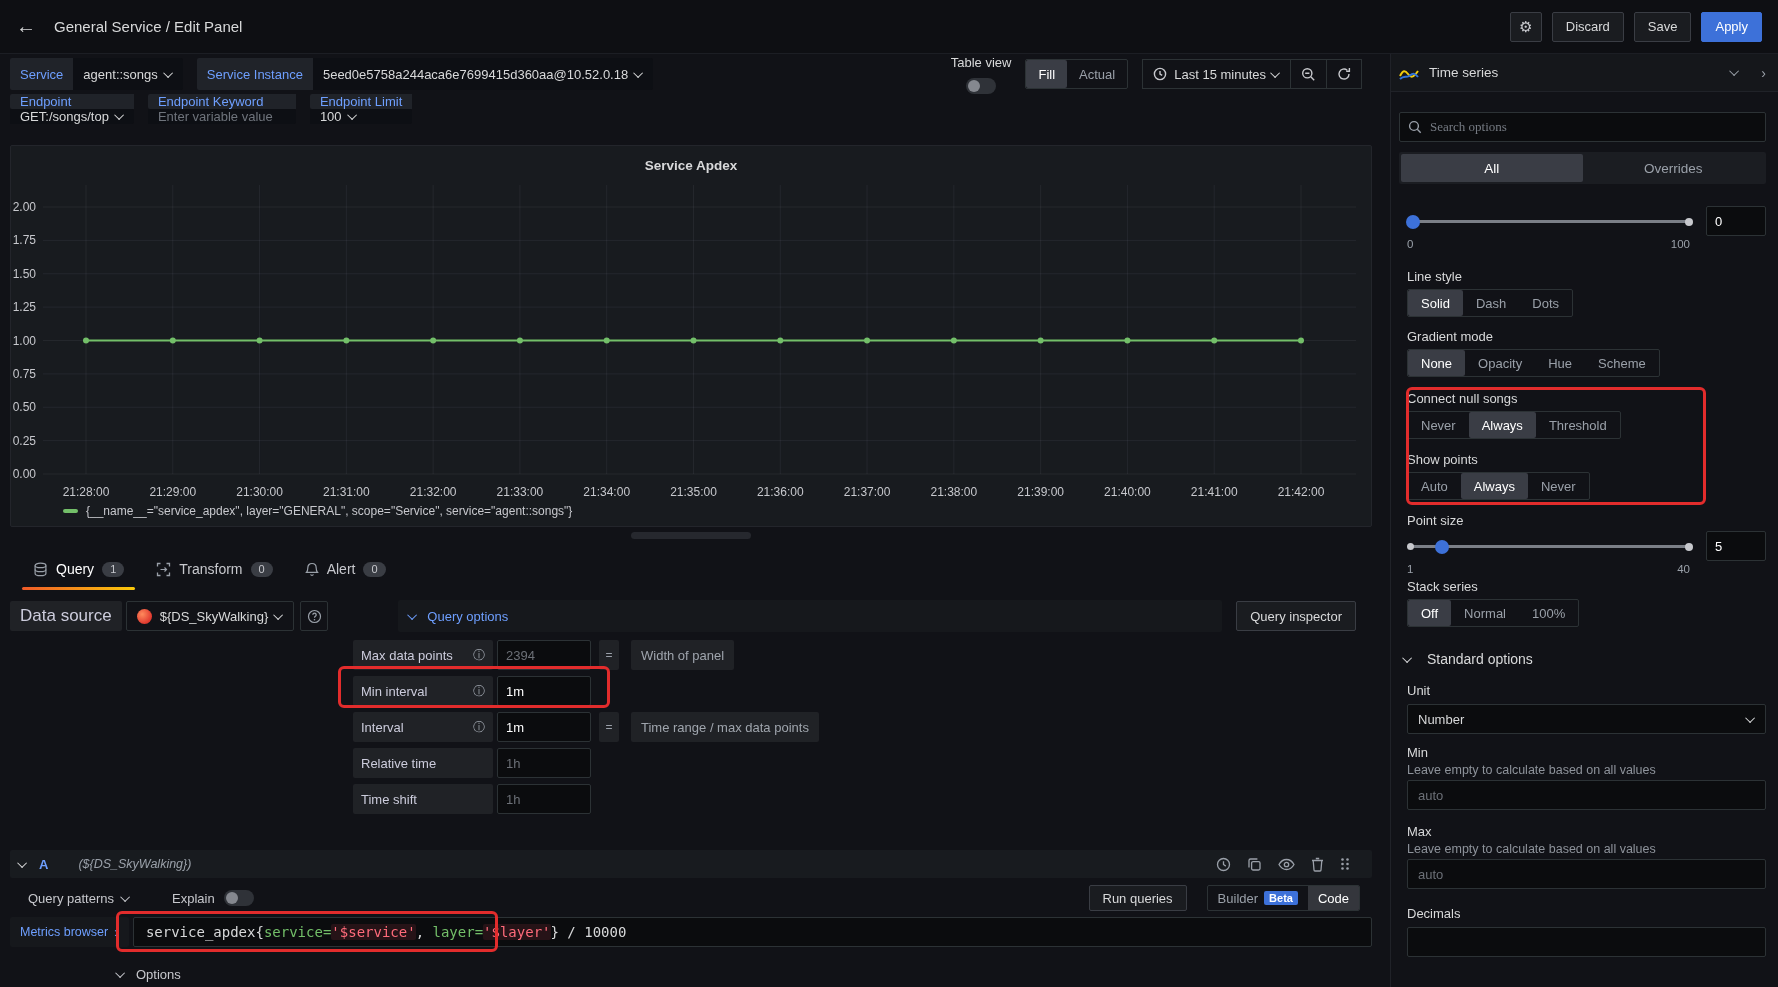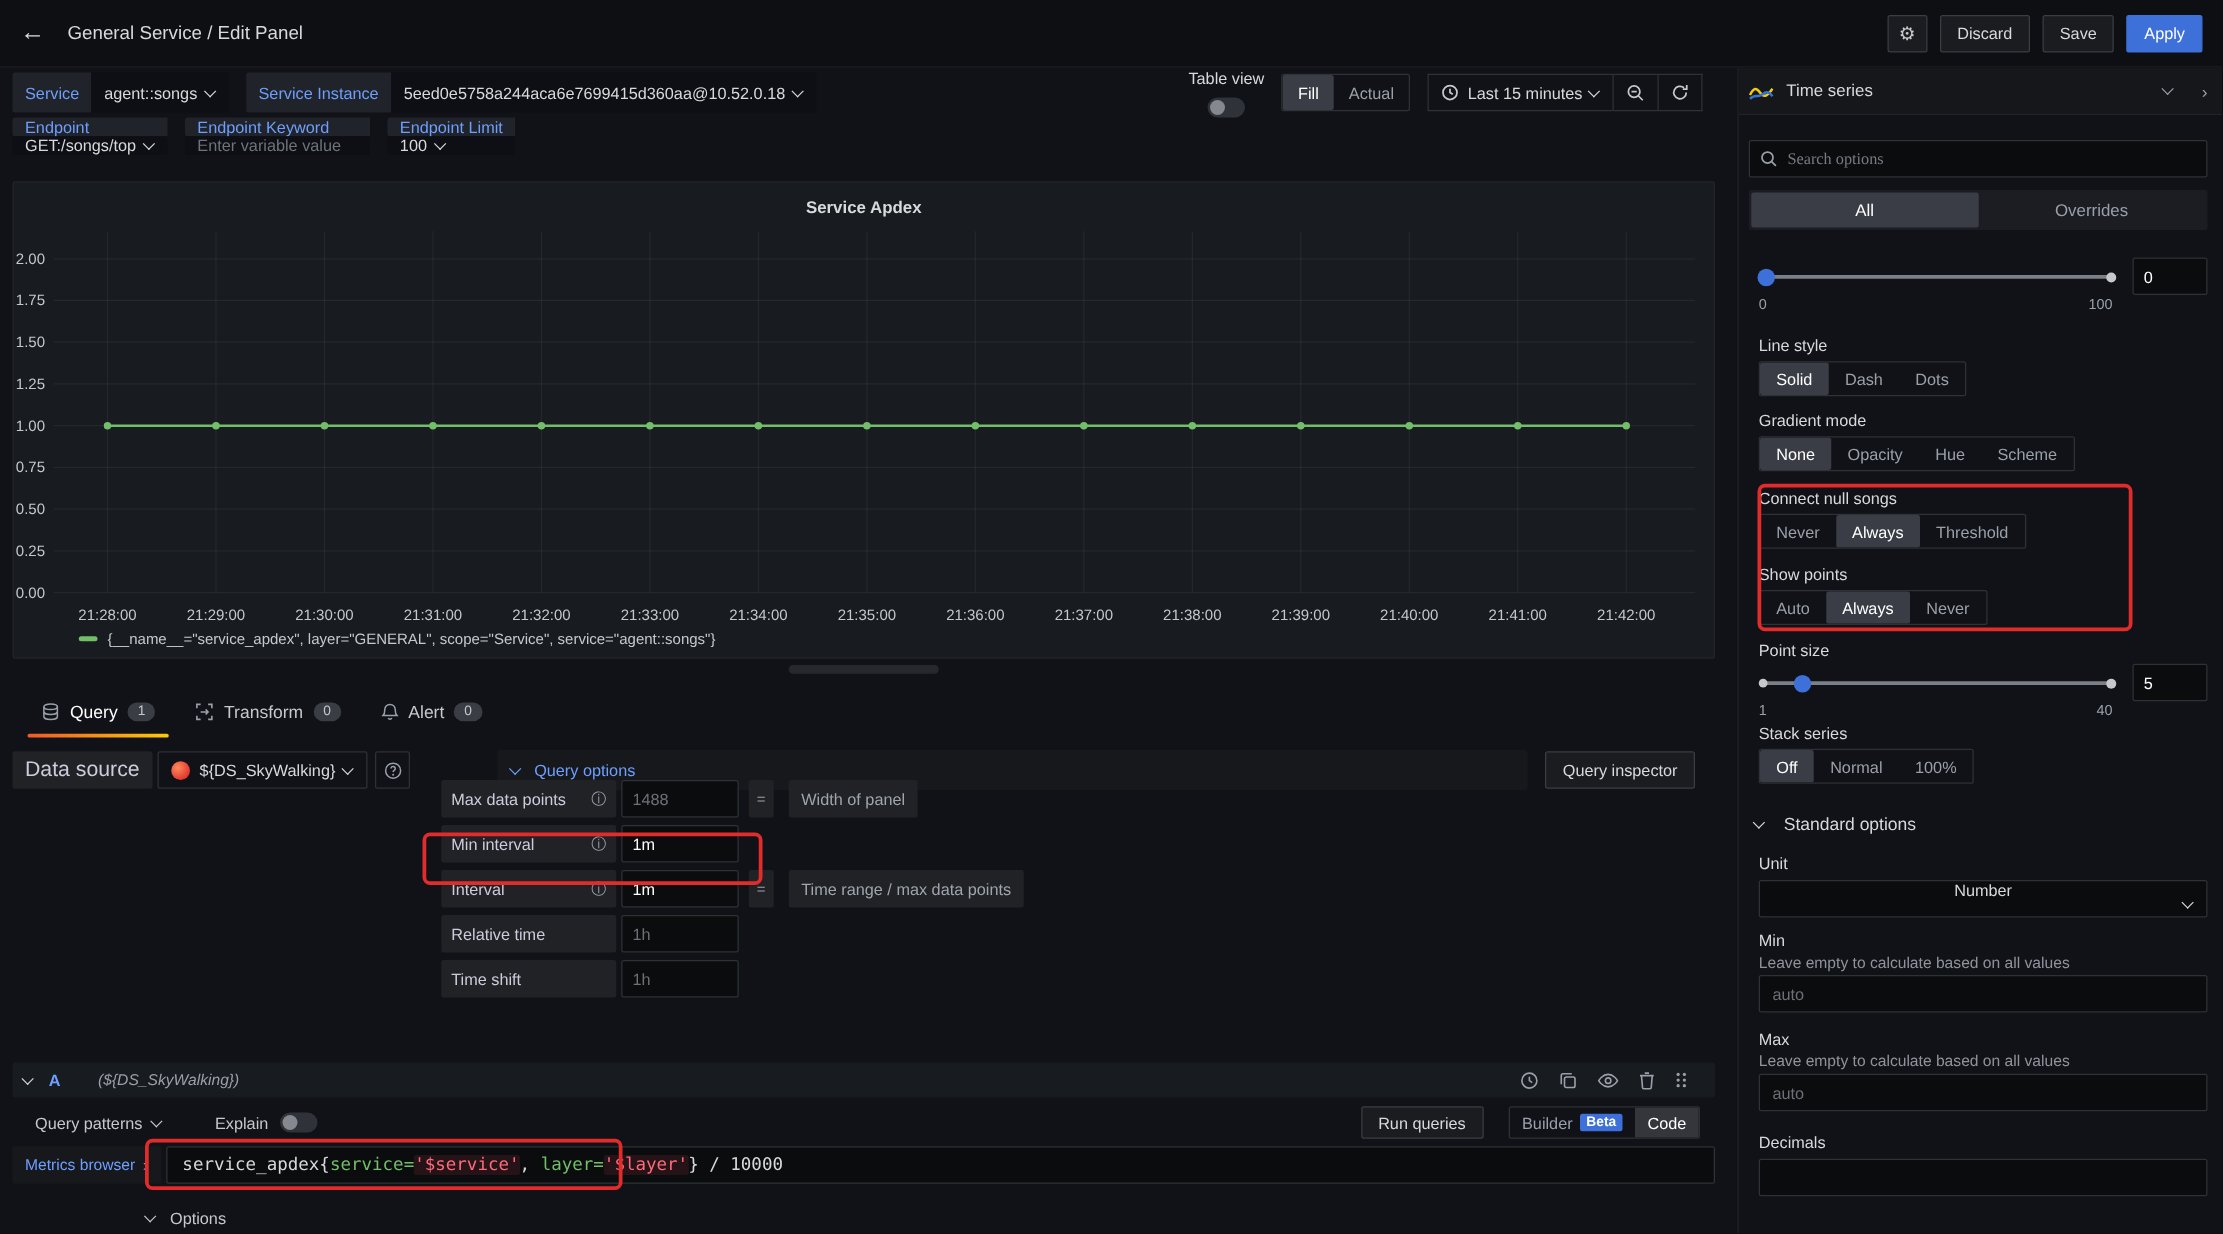--- a/index.html
+++ b/index.html
@@ -80,21 +80,21 @@
   .ds-select { height:30px; display:flex; align-items:center; gap:8px; padding:0 10px; margin-left:4px;
                background:#111217; border:1px solid #2c3235; border-radius:2px; font-size:13px; cursor:pointer; }
   .sw-logo { width:15px; height:15px; border-radius:50%;
              background:radial-gradient(circle at 35% 35%, #ff8a5c, #e0392f 70%); display:inline-block; }
   .help-btn { width:28px; height:30px; margin-left:6px; display:flex; align-items:center; justify-content:center;
               border:1px solid #2c3235; border-radius:2px; color:#9aa0a9; cursor:pointer; }
   #qo-bar { margin-left:70px; flex:1; height:32px; background:#16181c; border-radius:2px; display:flex;
             align-items:center; gap:10px; padding:0 12px; color:#6e9fff; font-size:13px; font-weight:500; cursor:pointer; }
   #query-inspector-btn { margin-left:14px; margin-right:16px; }
 
-  #query-options { position:absolute; left:353px; top:624px; display:flex; flex-direction:column; gap:6px; }
+  #query-options { position:absolute; left:353px; top:640px; display:flex; flex-direction:column; gap:6px; }
   .qo-row { display:flex; align-items:stretch; height:30px; gap:4px; }
   .qo-label { width:140px; background:#202226; display:flex; align-items:center; padding:0 8px;
               font-size:13px; font-weight:500; color:#ccccdc; border-radius:2px; }
   .qo-label .info { margin-left:auto; color:#9aa0a9; font-size:12px; }
   .qo-input { width:94px; background:#0b0c0e; border:1px solid #2c3235; border-radius:2px;
               display:flex; align-items:center; padding:0 8px; font-size:13px; color:#fff; }
   .qo-input.dim { color:#6c7077; }
   .qo-eq { width:20px; background:#202226; display:flex; align-items:center; justify-content:center;
            color:#9aa0a9; font-size:12px; border-radius:2px; margin-left:4px; }
   .qo-note { background:#202226; display:flex; align-items:center; padding:0 10px; margin-left:8px;
@@ -158,21 +158,21 @@
   .slider-thumb { position:absolute; top:9px; width:14px; height:14px; border-radius:50%; background:#3d71d9; margin-left:-7px; }
   .slider-enddot { position:absolute; right:-1px; top:12px; width:8px; height:8px; border-radius:50%; background:#c7c8cd; }
   .slider-startdot { position:absolute; left:0px; top:12px; width:7px; height:7px; border-radius:50%; background:#c7c8cd; }
   .slider-value { width:60px; height:30px; background:#0b0c0e; border:1px solid #2c3235; border-radius:2px;
                   display:flex; align-items:center; padding:0 8px; font-size:13px; color:#fff; }
   .slider-minmax { display:flex; justify-content:space-between; margin:2px 76px 0 8px; font-size:11.5px; color:#9aa0a9; }
 
   .section-hdr { display:flex; align-items:center; gap:15px; color:#d8d9da; font-size:14px; font-weight:500;
                  margin-left:6px; cursor:pointer; }
   .select-box { height:30px; margin-left:8px; background:#0b0c0e; border:1px solid #2c3235; border-radius:2px;
-                display:flex; align-items:center; padding:0 10px; font-size:13px; color:#d8d9da; cursor:pointer;flex-direction:column; }
+                display:flex; align-items:center; padding:0 10px; font-size:13px; color:#d8d9da; cursor:pointer; }
   .select-box .chev { margin-left:auto; }
   .text-input { height:30px; margin-left:8px; background:#0b0c0e; border:1px solid #2c3235; border-radius:2px;
                 display:flex; align-items:center; padding:0 10px; font-size:13px; color:#6c7077; }
 
   
   .annotation { position:absolute; border:3px solid #e22c2c; border-radius:6px; pointer-events:none; z-index:50; }
   #anno-min-interval { left:338px; top:666px; width:272px; height:42px; }
   #anno-expression { left:116px; top:911px; width:382px; height:41px; }
   #anno-sidebar { left:1406px; top:387px; width:300px; height:118px; }
 </style>
@@ -388,21 +388,21 @@
     </div>
     <span class="btn btn-secondary" id="query-inspector-btn">Query inspector</span>
   </div>
 
   <div id="query-options">
     <div class="qo-row">
       <span class="qo-label">
           <span>Max data points</span>
           <span class="info">ⓘ</span>
         </span>
-      <span class="qo-input dim">1488</span>
+      <span class="qo-input dim">2394</span>
       <span class="qo-eq">=</span>
       <span class="qo-note">Width of panel</span>
     </div>
     <div class="qo-row">
       <span class="qo-label">
           <span>Min interval</span>
           <span class="info">ⓘ</span>
         </span>
       <span class="qo-input">1m</span>
     </div>

